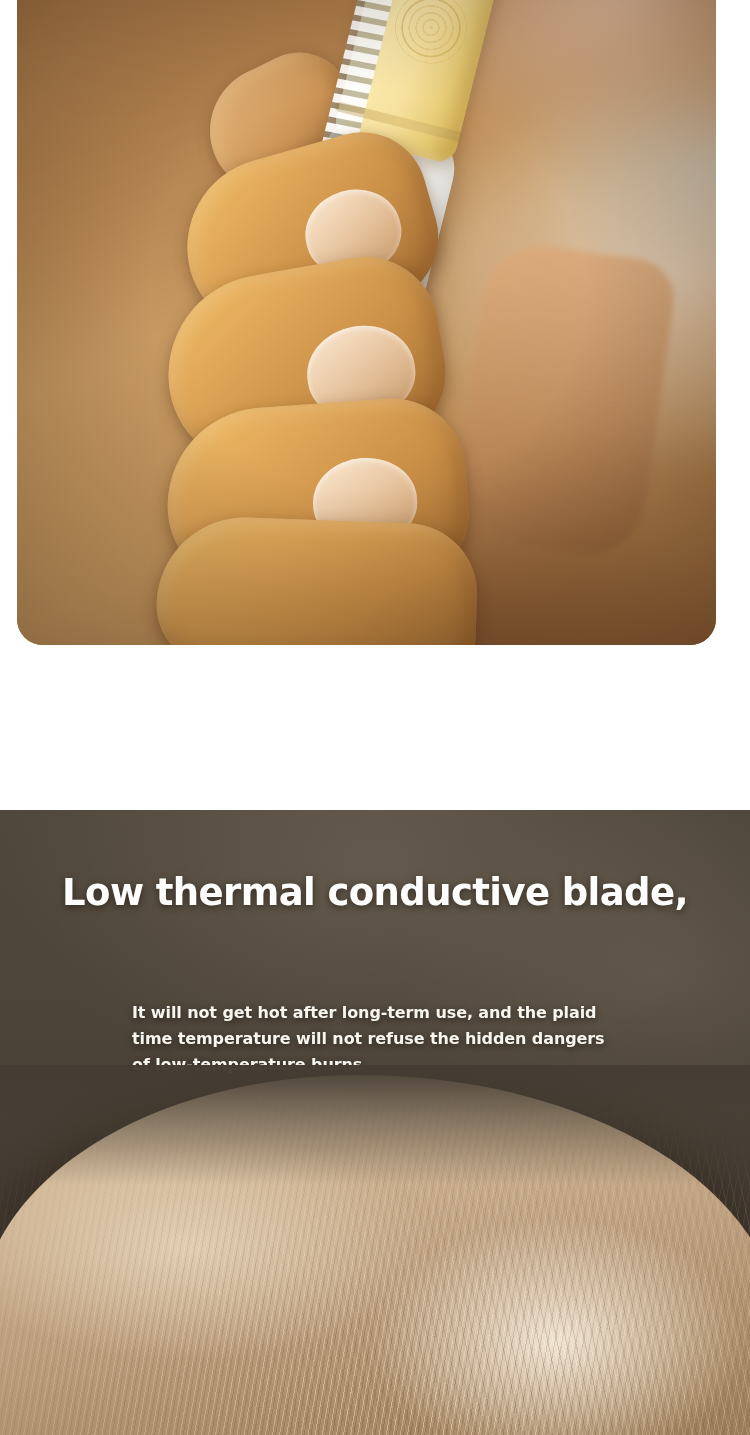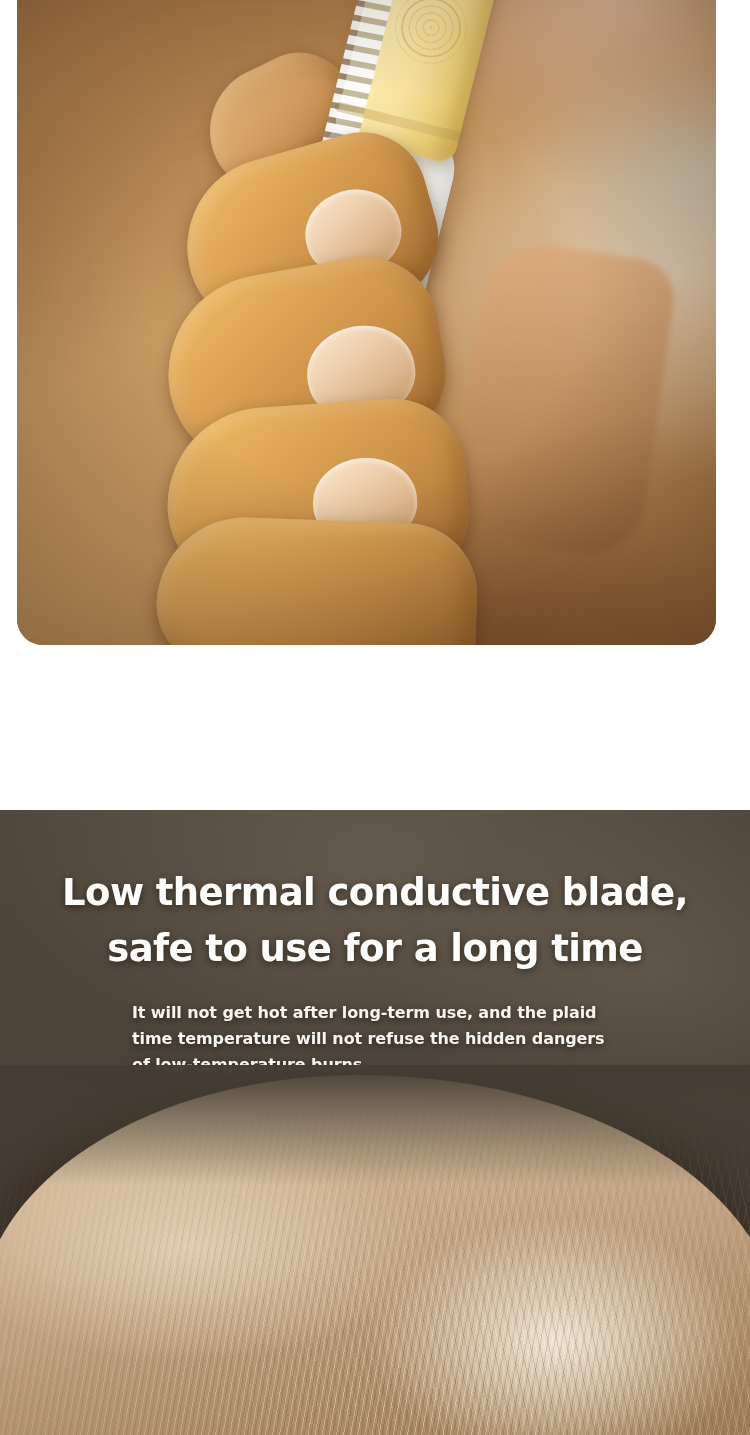--- a/index.html
+++ b/index.html
@@ -297,21 +297,20 @@
       <span>comprehensive</span>
     </div>
     <div class="red-rule"></div>
   </div>
 
   <div class="feature">
     <div class="feat-bg"></div>
 
     <div class="feat-head">
       <span>Low thermal conductive blade,</span>
-      <span>safe to use for a long time</span>
     </div>
 
     <div class="feat-sub">
       <span>It will not get hot after long-term use, and the plaid</span>
       <span>time temperature will not refuse the hidden dangers</span>
       <span>of low-temperature burns</span>
     </div>
 
     <div class="fur">
       <div class="fur-mass">

